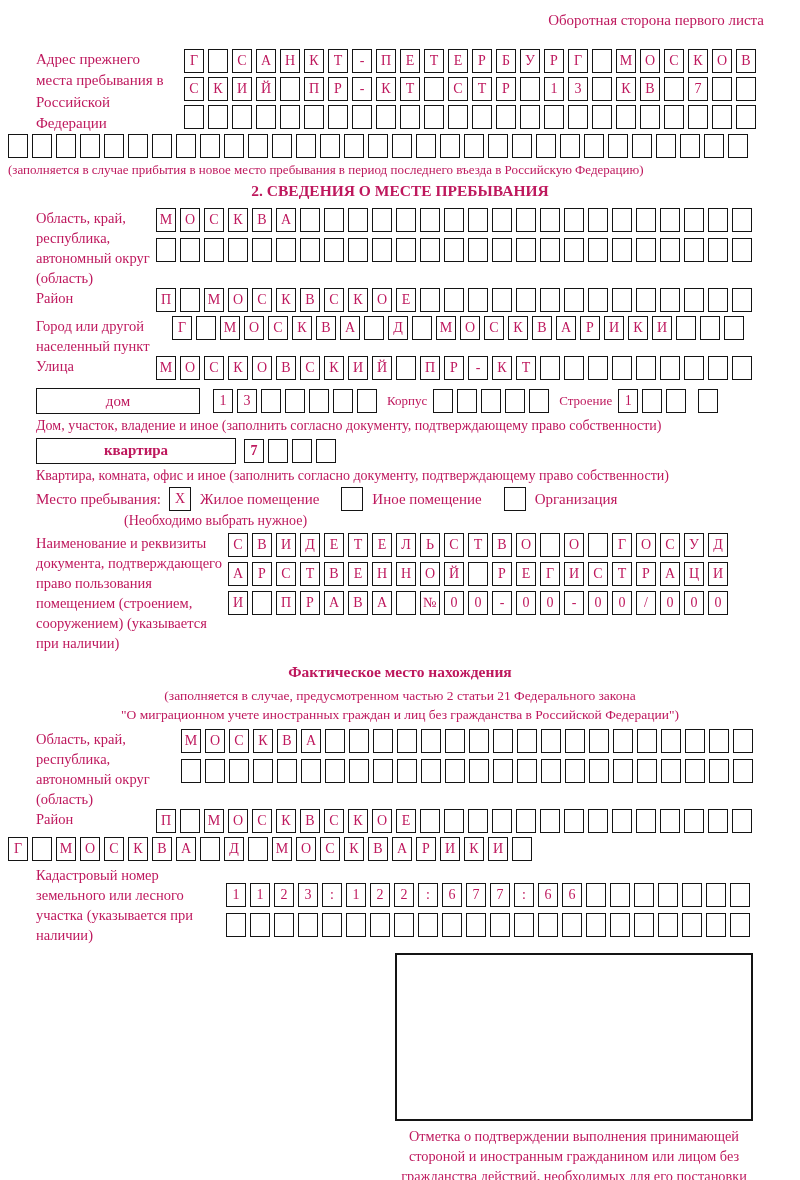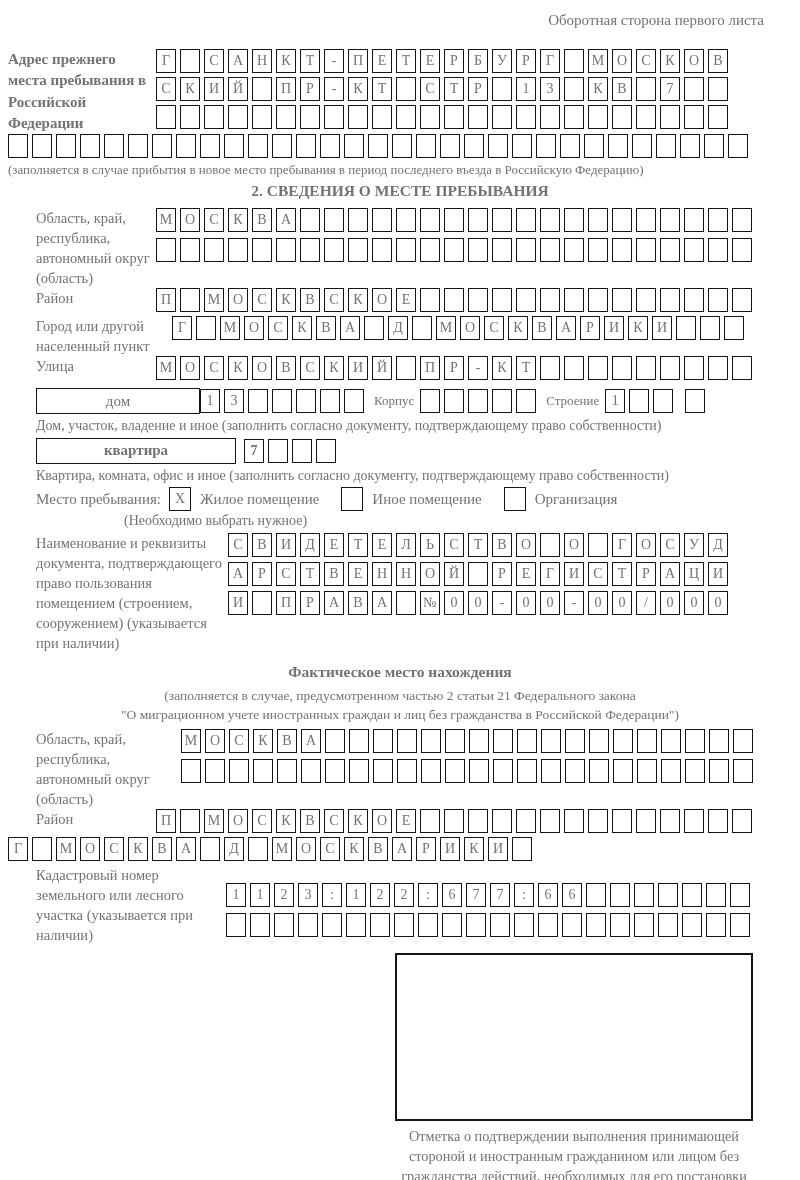--- a/index.html
+++ b/index.html
@@ -3,54 +3,54 @@
 <meta charset="utf-8">
 <style>
   html,body{margin:0;padding:0;background:#fff;}
   .page{
     position:relative;
     width:800px;height:1180px;
     box-sizing:border-box;
     padding:12px 8px 0 8px;
     overflow:hidden;
     background:#fff;
-    color:#737373;
+    color:#be185d;
     font-family:"Liberation Serif","DejaVu Serif",serif;
   }
   .top-note{ text-align:right; font-size:15px; padding-right:28px; }
   .flex{ display:flex; align-items:flex-start; }
   .label{ font-size:14.5px; line-height:1.38; box-sizing:border-box; padding-right:6px; }
   .rows{ flex:1; }
   .cellrow{ display:flex; gap:4px; margin-bottom:4px; }
   .cell{
     width:20px; height:24px; box-sizing:border-box;
     border:1.6px solid #141414; background:#fff;
     display:flex; align-items:center; justify-content:center;
     font-size:14px; flex:0 0 auto;
   }
   .note{ font-size:13px; text-align:left; line-height:1.25; margin:1px 0 2px 0; }
   .note-left{ font-size:14px; margin:0 0 3px 28px; line-height:1.25; }
   .h2{ font-size:15.5px; font-weight:bold; text-align:center; margin:4px 0 8px 0; }
   .h3{ font-size:15.5px; font-weight:bold; text-align:center; margin:10px 0 6px 0; }
-  .prev-label{ width:148px; font-size:15px; line-height:1.42;font-weight:bold; }
+  .prev-label{ width:148px; margin-left:28px; font-size:15px; line-height:1.42; }
   .w120{ width:120px; margin-left:28px; }
   .w136{ width:136px; margin-left:28px; }
   .w145{ width:145px; margin-left:28px; }
   .w185{ width:185px; margin-left:28px; }
   .w190{ width:190px; margin-left:28px; }
   .doc-label{ width:192px; margin-left:28px; }
   .mt4{ margin-top:4px; }
   .mt6{ margin-top:6px; }
   .wbox{
     box-sizing:border-box; border:1.6px solid #141414; height:26px;
     display:flex; align-items:center; justify-content:center;
     font-size:15px; flex:0 0 auto; background:#fff;
   }
   .house-row{ margin:4px 0 3px 28px; align-items:center; }
-  .house-box{ width:164px; margin-right:0; }
+  .house-box{ width:164px; margin-right:13px; }
   .apt-row{ margin:2px 0 3px 28px; align-items:center;font-weight:bold; }
   .apt-box{ width:200px; margin-right:8px; }
   .inline-label{ font-size:13px; margin:0 6px 0 10px; line-height:26px; }
   .stroenie .cell:last-child{ margin-left:8px; }
   .house-row .cellrow, .apt-row .cellrow, .stay-row .cellrow{ margin-bottom:0; }
   .stay-row{ margin:3px 0 0 28px; align-items:center; font-size:15px; }
   .checkbox{
     width:22px; height:24px; box-sizing:border-box; border:1.6px solid #141414;
     display:inline-flex; align-items:center; justify-content:center;
     font-size:14px; flex:0 0 auto; background:#fff;

